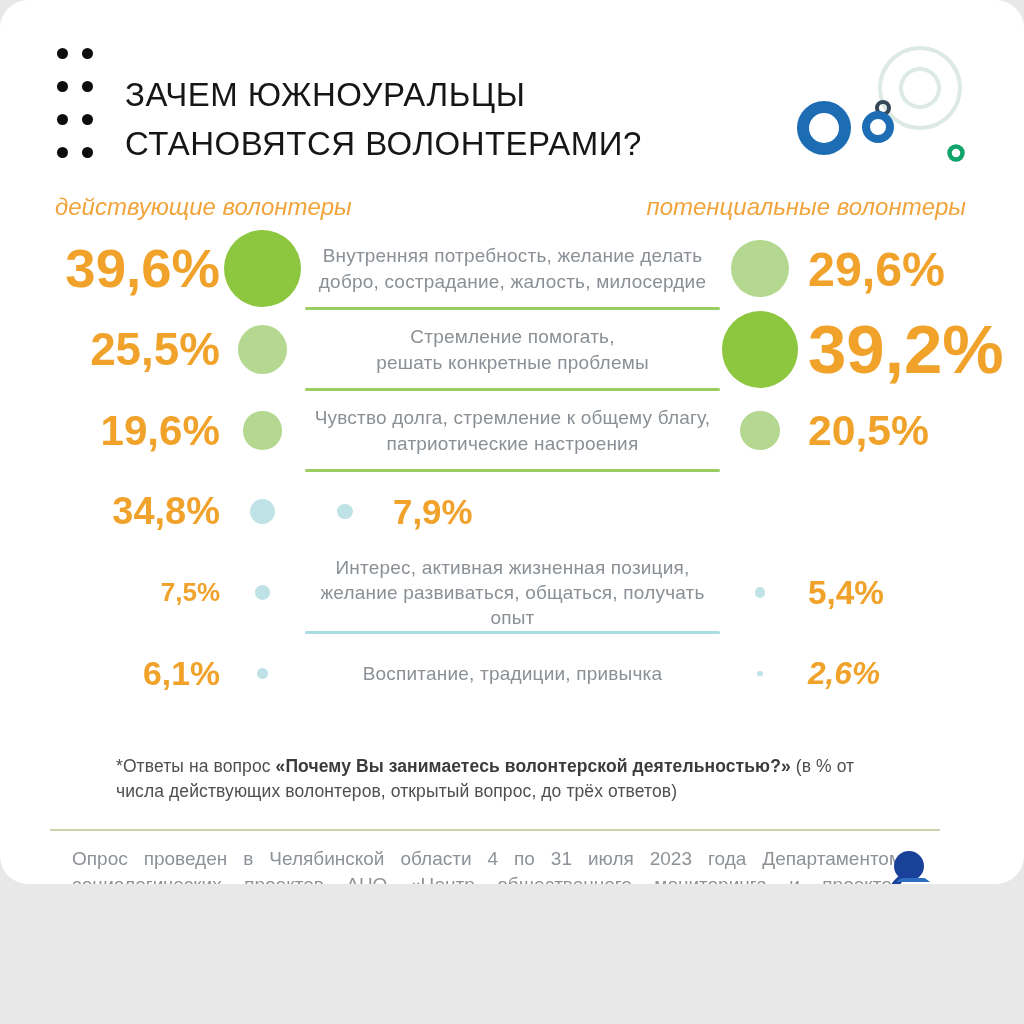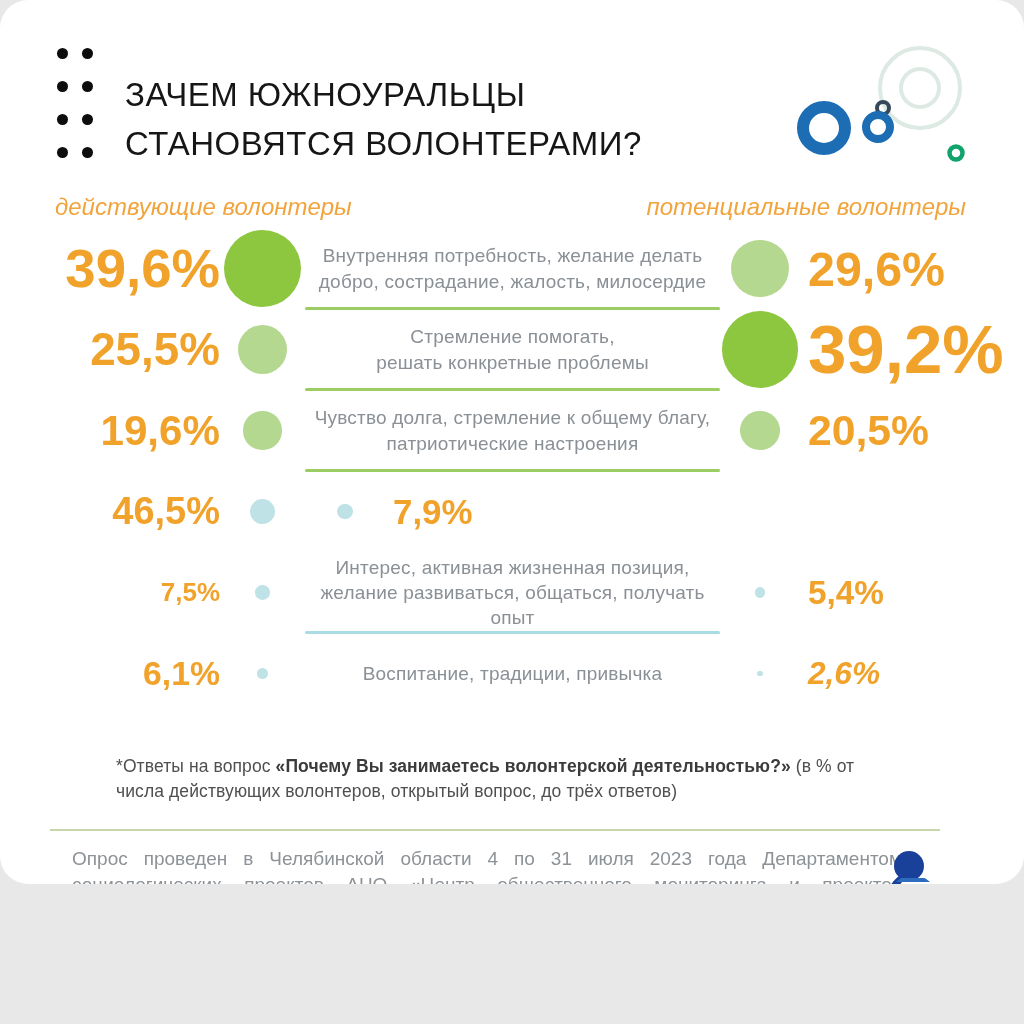--- a/index.html
+++ b/index.html
@@ -147,21 +147,21 @@
 патриотические настроения</div>
         <div class="divider" style="background: rgb(155, 205, 98);"></div>
       </div>
       <div class="bub-cell bub-right">
         <span class="bubble" style="height: 39.975px; width: 39.975px; background: rgb(181, 216, 144);"></span>
       </div>
       <div class="pct pct-right" style="font-size: 42.71px;">20,5%</div>
     </div>
 
     <div class="row">
-      <div class="pct pct-left" style="font-size: 37.998px;">46,5%</div>
+      <div class="pct pct-left" style="font-size: 37.998px;">34,8%</div>
       <div class="bub-cell bub-left">
         <span class="bubble" style="height: 25.155px; width: 25.155px; background: rgb(191, 226, 230);"></span>
       </div>
       <div class="bub-cell bub-right">
         <span class="bubble" style="height: 15.405px; width: 15.405px; background: rgb(191, 226, 230);"></span>
       </div>
       <div class="pct pct-right" style="font-size: 34.898px;">7,9%</div>
     </div>
 
     <div class="row">

